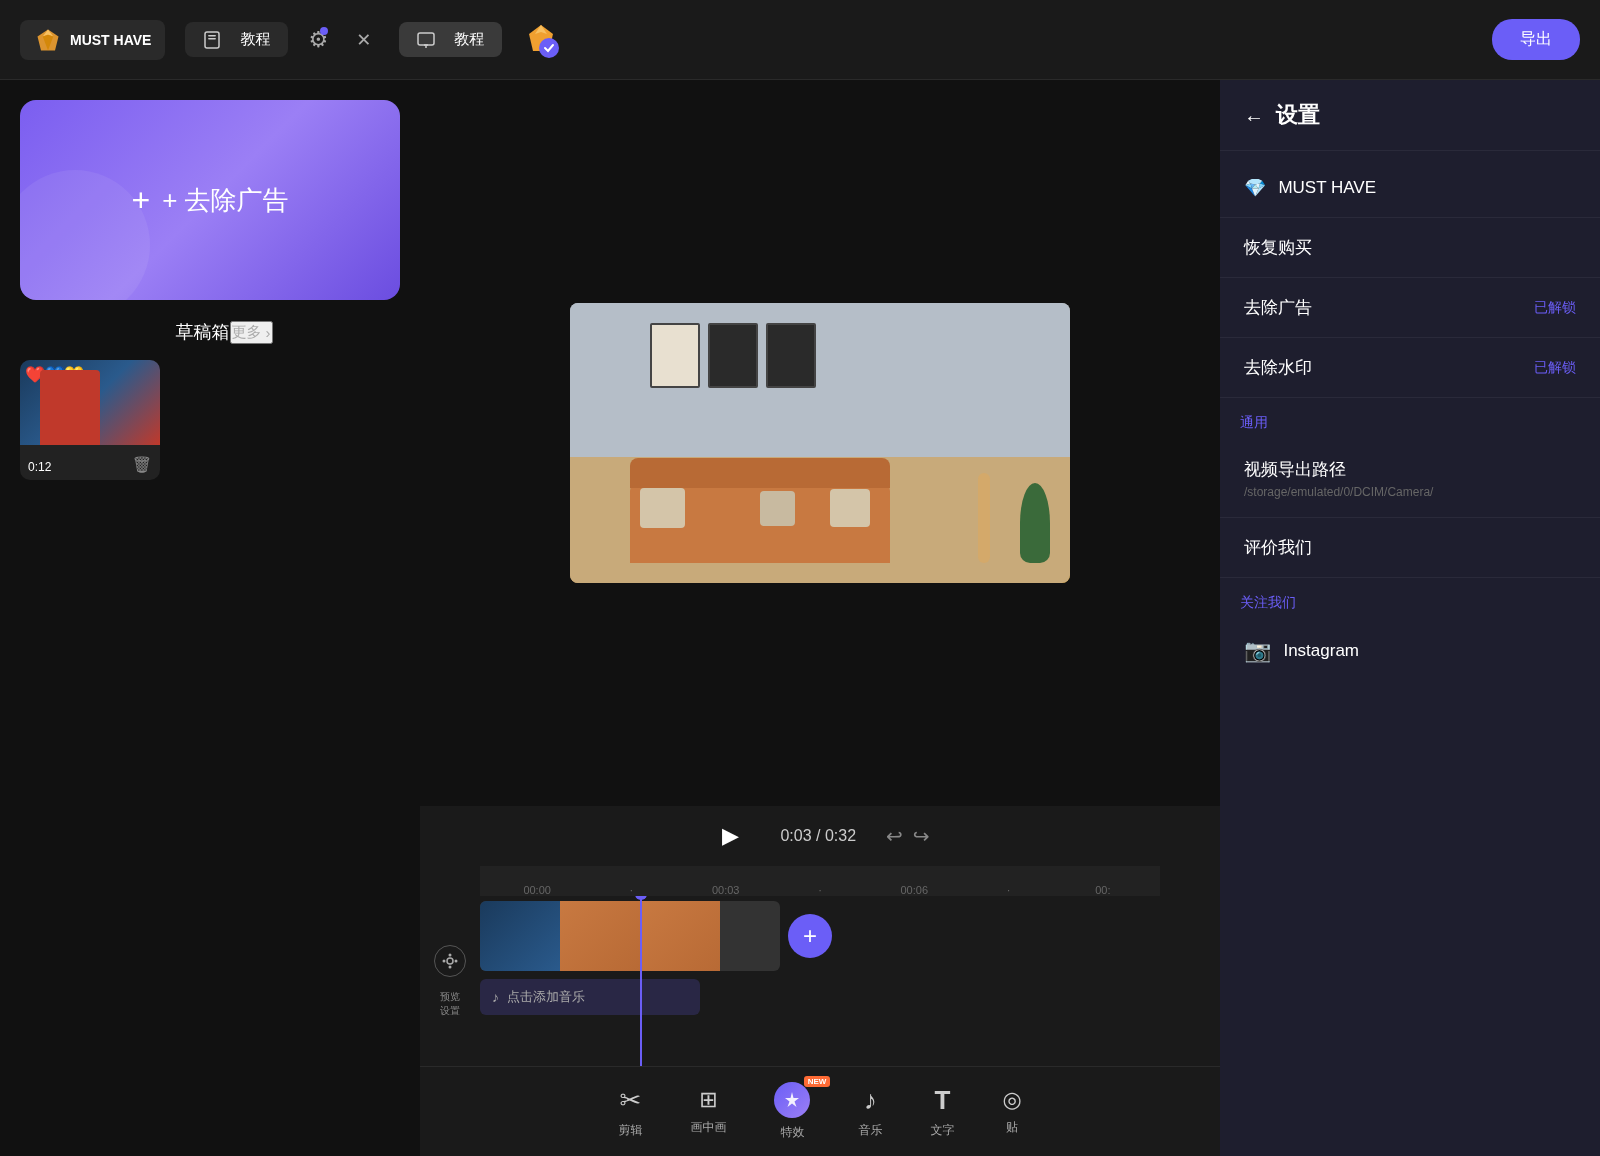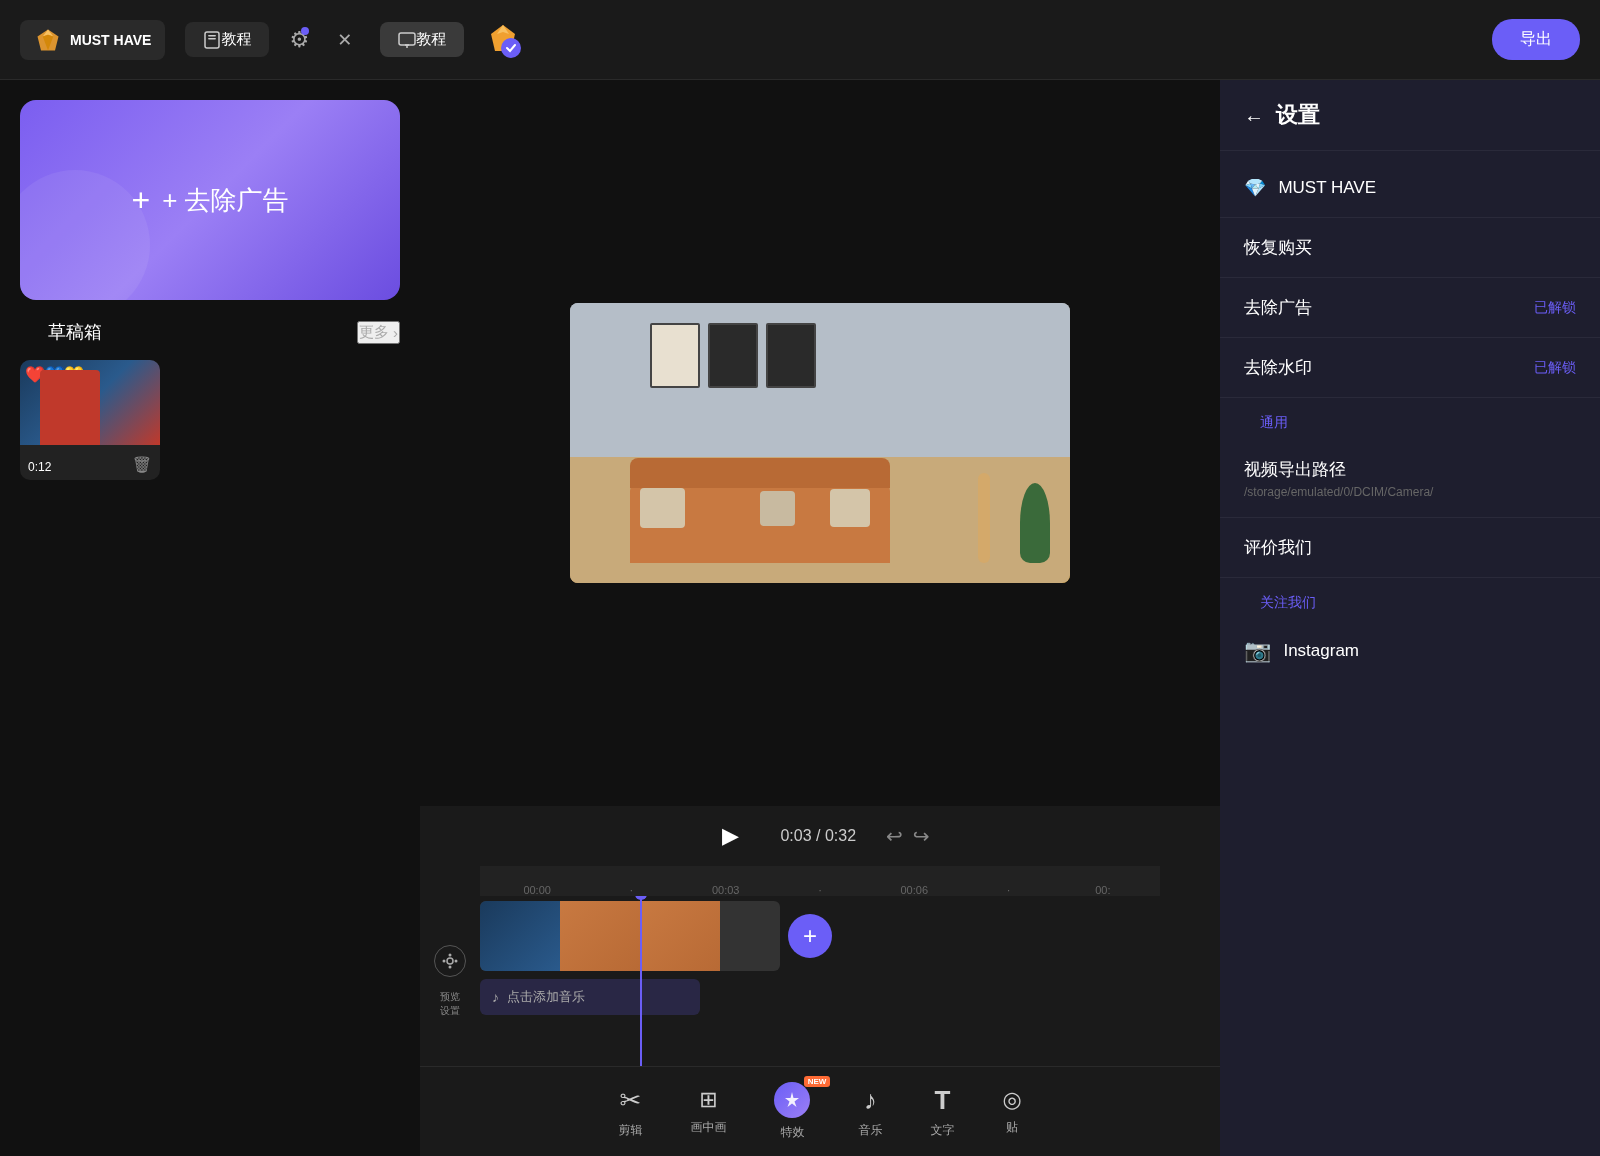--- a/index.html
+++ b/index.html
@@ -39,21 +39,21 @@
       height: 28px;
     }
     .logo-text {
       color: #fff;
       font-size: 14px;
       font-weight: 600;
     }
     .tab-btn {
       display: flex;
       align-items: center;
-      gap: 0;
+      gap: 19px;
       background: #2a2a2a;
       border: none;
       border-radius: 8px;
       padding: 8px 18px;
       color: #fff;
       font-size: 15px;
       cursor: pointer;
     }
     .tab-btn.active {
       background: #3a3a3a;
@@ -138,21 +138,21 @@
     }
     .plus-icon {
       font-size: 32px;
       font-weight: 300;
     }
     .drafts-section {
       flex: 1;
     }
     .drafts-header {
       display: flex;
-      justify-content: space-between;
+      justify-content: center;
       align-items: center;
       margin-bottom: 16px;
       margin-left: 28px;
     }
     .drafts-title {
       font-size: 18px;
       color: #fff;
     }
     .more-btn {
       color: #aaa;
@@ -591,21 +591,21 @@
       gap: 6px;
     }
     .pro-subtitle {
       font-size: 14px;
       color: rgba(255,255,255,0.8);
     }
     .settings-list {
       padding: 8px 0;
     }
     .settings-section-title {
-      padding: 16px 40px 8px;
+      padding: 16px 20px 8px;
       font-size: 14px;
       color: #6b5ef7;
       font-weight: 500;
     }
     .settings-item {
       display: flex;
       align-items: center;
       justify-content: space-between;
       padding: 18px 24px;
       border-bottom: 1px solid #2a2a3a;

